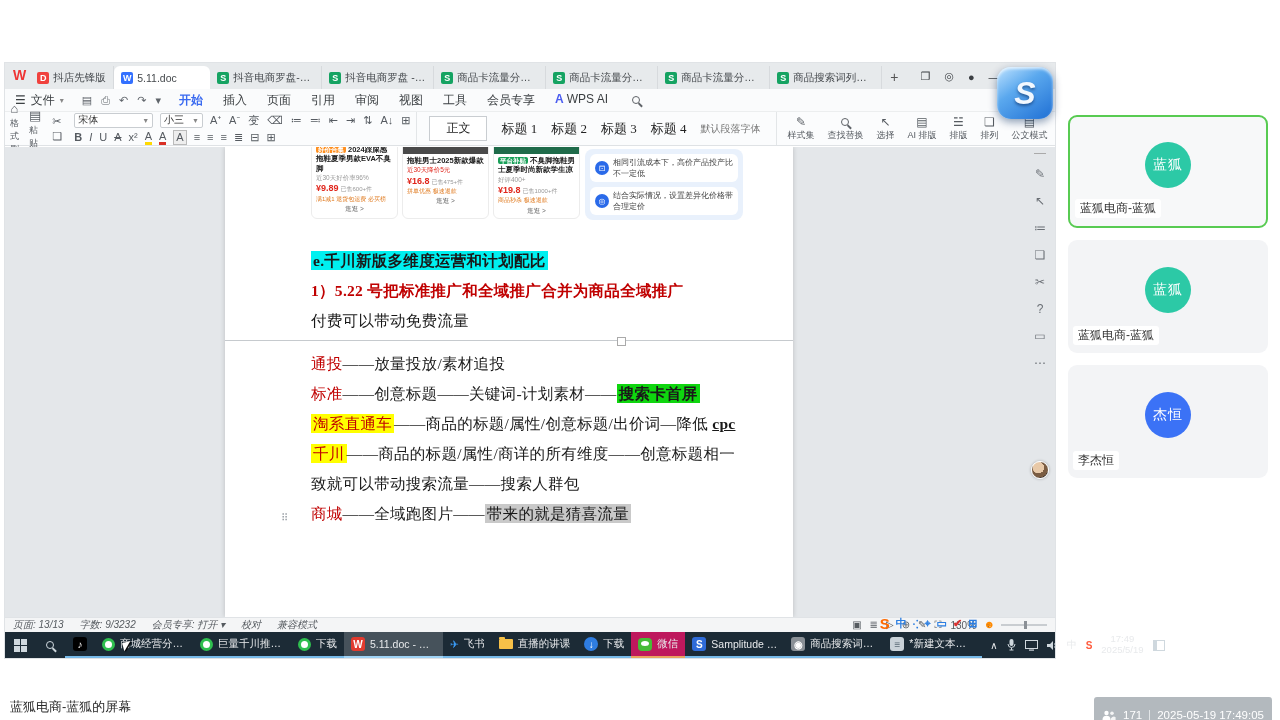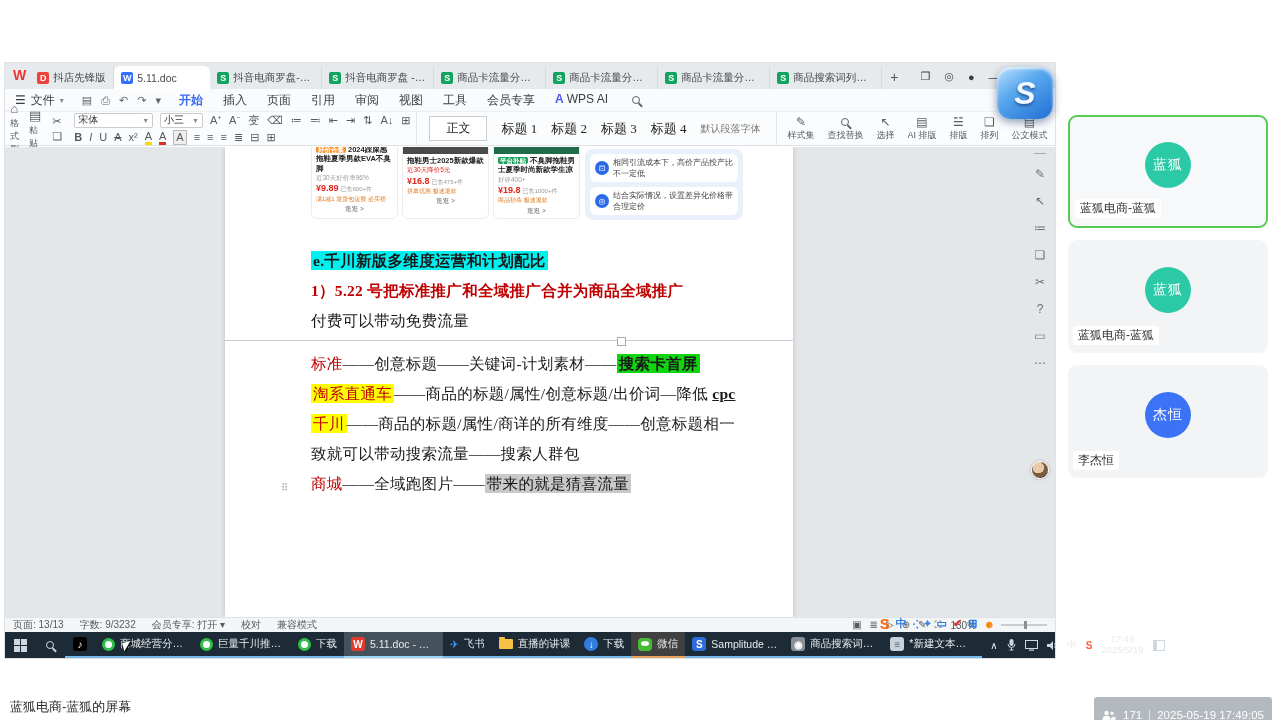--- a/index.html
+++ b/index.html
@@ -117,38 +117,38 @@
                 font-size:12px; }
   #side-tools .divid { width:12px; border-top:1px solid #aaa; height:0; }
   #side-avatar { width:18px; height:18px; border-radius:50%; margin-top:78px;
                  background:radial-gradient(circle at 40% 35%, #e8c9a8 0 40%, #7a5c42 41% 70%, #3d3129 71%);
                  border:1px solid #fff; box-shadow:0 0 3px rgba(0,0,0,.3); }
 
   
   #statusbar { position:absolute; left:0; right:0; bottom:26px; height:15px; background:#f4f5f6;
                border-top:1px solid #e0e3e6; display:flex; align-items:center;
                font-size:10px; color:#565b60; padding:0 8px; }
-  #status-left { display:flex; gap:16px; white-space:nowrap; }
+  #status-left { display:flex; gap:16px; white-space:nowrap;font-style:italic; }
   #status-right { margin-left:auto; display:flex; align-items:center; gap:9px; }
   #status-right .vg { font-size:10px; }
   .slider { width:46px; height:2px; background:#c9cdd1; position:relative; }
   .slider::after { content:""; position:absolute; left:50%; top:-3px; width:3px; height:8px;
                    background:#8b9096; }
   #float-icons { position:absolute; right:60px; top:-3px; display:flex; gap:6px;
                  align-items:center; font-size:11px; font-weight:bold; z-index:40; }
 
   
   #taskbar { position:absolute; left:0; right:0; bottom:0; height:26px; background:#1c2b36;
              display:flex; align-items:stretch; color:#e8eaec; }
   .tk { display:flex; align-items:center; justify-content:center; gap:5px; padding:0 7px;
         font-size:10.5px; white-space:nowrap; position:relative; }
   .tk.iconly { width:30px; }
   .tk.open { border-bottom:2px solid #76b9e8; }
   .tk.active { background:#46525b; border-bottom:2px solid #9fd3f5; }
-  .tk.flash { background:#404040; border-bottom:2px solid #e8a35f; }
+  .tk.flash { background:#be185d; border-bottom:2px solid #e8a35f; }
   .tk .lbl { overflow:hidden; text-overflow:ellipsis; max-width:66px; }
   .winlogo { display:grid; grid-template-columns:6px 6px; grid-template-rows:6px 6px; gap:1px; }
   .winlogo span { background:#cfd8de; }
   .ic-sq { width:14px; height:14px; border-radius:3px; display:flex; align-items:center;
            justify-content:center; font-size:10px; font-weight:bold; color:#fff; flex:0 0 14px; }
   .donut { width:13px; height:13px; border-radius:50%; border:3.5px solid #2fbf4f;
            background:#fff; flex:0 0 13px; }
   .folder { width:14px; height:10px; background:#f7c148; border-radius:1px; position:relative; }
   .folder::before { content:""; position:absolute; left:0; top:-2px; width:6px; height:2px;
                     background:#f7c148; border-radius:1px 1px 0 0; }
@@ -394,20 +394,21 @@
               <span class="tip-ico">◎</span>
               <span>结合实际情况，设置差异化价格带合理定价</span>
             </div>
           </div>
       </div>
       <div id="doc-lines">
           <div class="dline"><span class="seg-hl" style="background: rgb(0, 240, 240); font-weight: bold;">e.千川新版多维度运营和计划配比</span></div>
           <div class="dline"><span style="color: rgb(192, 0, 0); font-weight: bold;">1）5.22 号把标准推广和全域推广合并为商品全域推广</span></div>
           <div class="dline"><span>付费可以带动免费流量</span></div>
           <div class="drule"></div>
+          <div class="dline"><span style="color: rgb(192, 0, 0);">通投</span><span>——放量投放/素材追投</span></div>
           <div class="dline"><span style="color: rgb(192, 0, 0);">标准</span><span>——创意标题——关键词-计划素材——</span><span class="seg-hl" style="background: rgb(15, 214, 15); font-weight: bold;">搜索卡首屏</span></div>
           <div class="dline"><span class="seg-hl" style="color: rgb(192, 0, 0); background: rgb(255, 255, 0);">淘系直通车</span><span>——商品的标题/属性/创意标题/出价词—降低 </span><span style="font-weight: bold; text-decoration: underline;">cpc</span></div>
           <div class="dline"><span class="seg-hl" style="color: rgb(192, 0, 0); background: rgb(255, 255, 0);">千川</span><span>——商品的标题/属性/商详的所有维度——创意标题相一</span></div>
           <div class="dline"><span>致就可以带动搜索流量——搜索人群包</span></div>
           <div class="dline"><span class="handle">⠿</span><span style="color: rgb(192, 0, 0);">商城</span><span>——全域跑图片——</span><span class="seg-hl" style="background: rgb(201, 201, 201);">带来的就是猜喜流量</span></div>
         </div>
     </div>
     <div id="side-tools">
         <div class="divid"></div>
         <span>✎</span>

